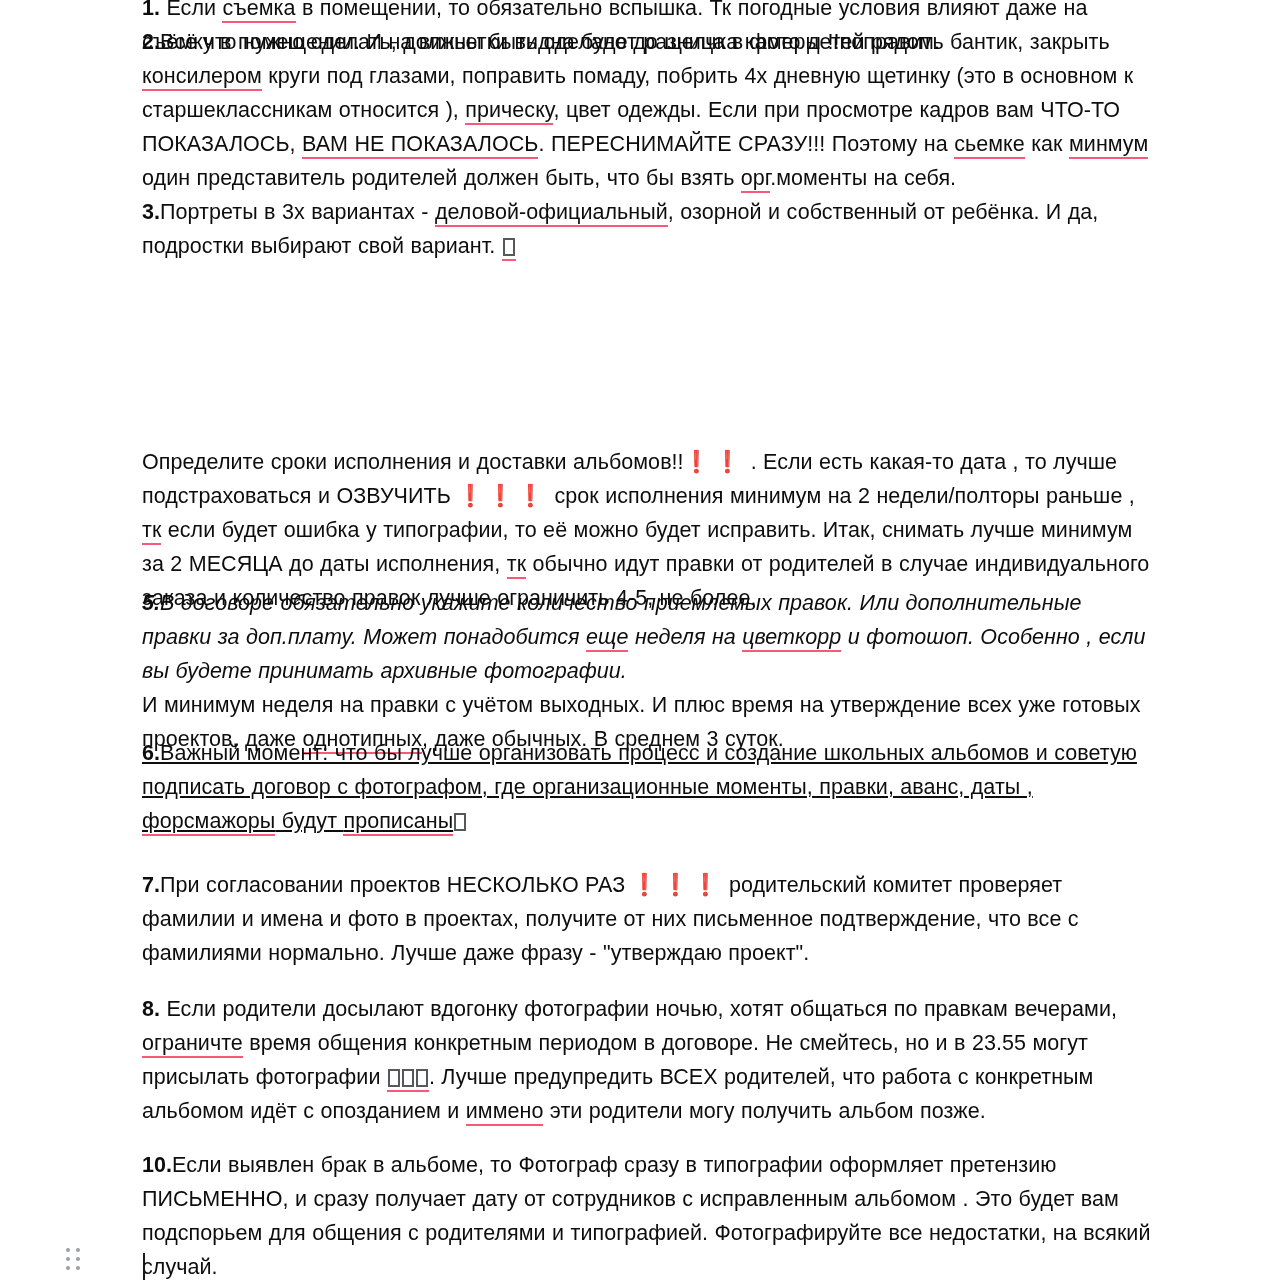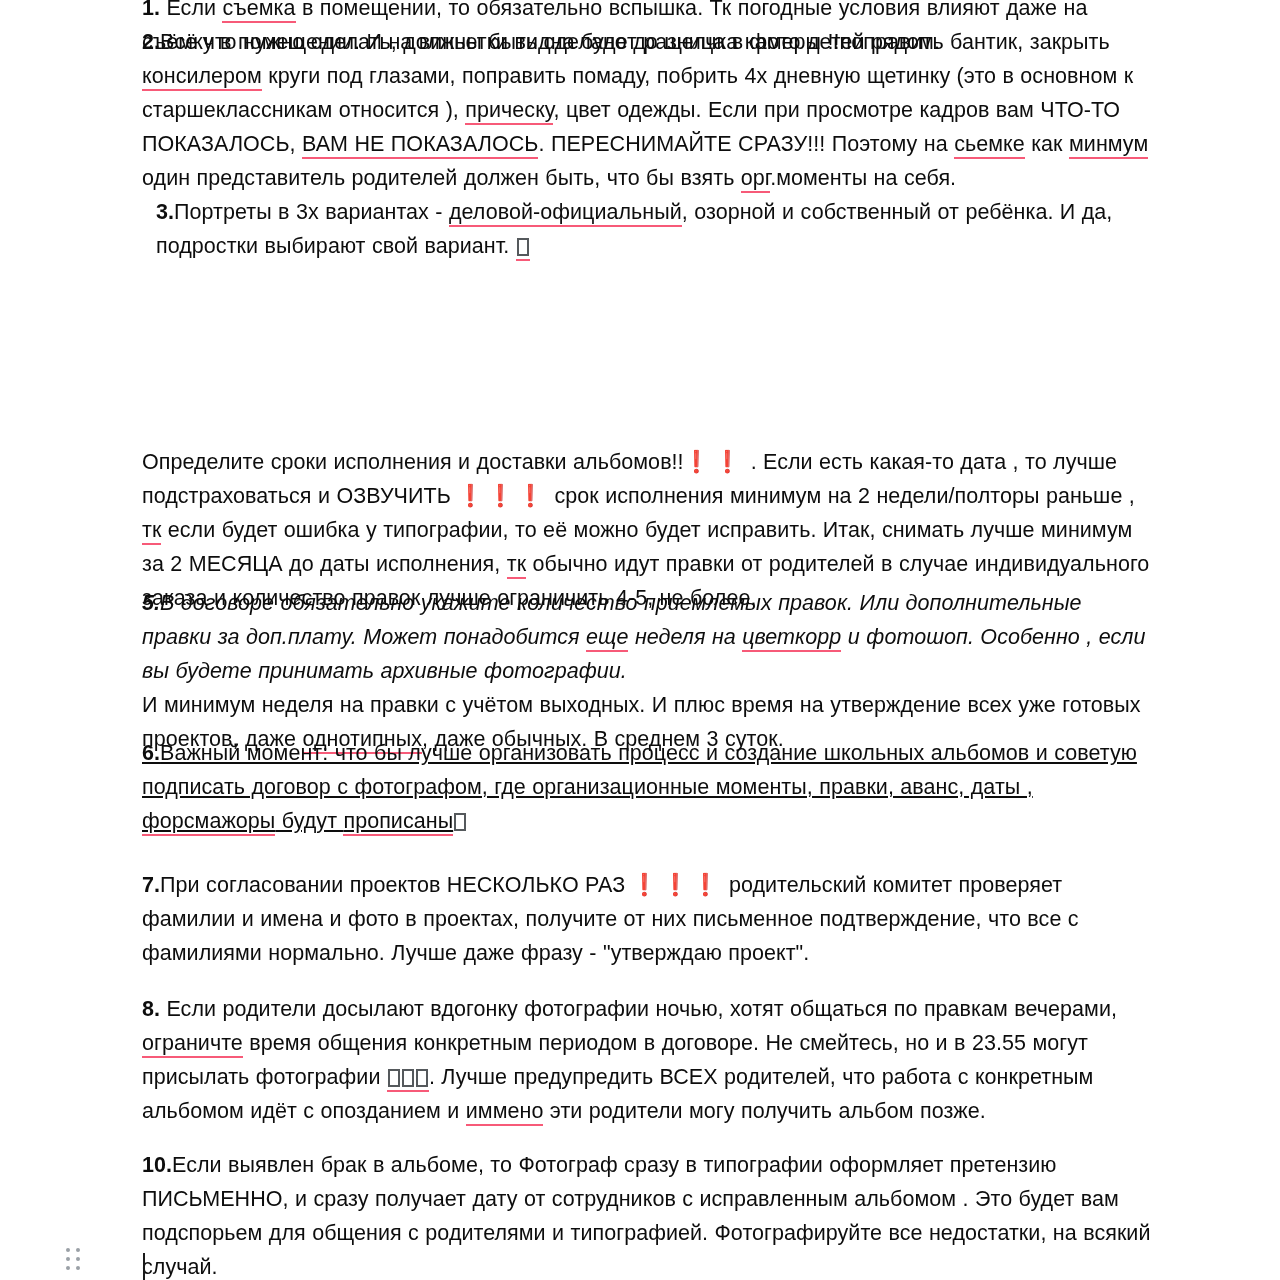--- a/index.html
+++ b/index.html
@@ -118,21 +118,21 @@
 <div id="doc">
 
   <div class="para" style="top:-9px;">
     <span class="num">1.</span><span>   Если </span><span class="sp">съемка</span><span> в помещении, то обязательно вспышка. Тк погодные условия влияют даже на съёмку в помещении. И на виньетки видна будет разница в фото детей рядом.</span>
   </div>
 
   <div class="para" style="top:25px;">
     <span class="num">2.</span><span>Всё что нужно сделать, должны быть сделано до щелчка камеры !!поправить бантик, закрыть </span><span class="sp">консилером</span><span> круги под глазами, поправить помаду, побрить 4х дневную щетинку (это в основном к старшеклассникам относится ), </span><span class="sp">прическу</span><span>, цвет одежды. Если при просмотре кадров вам ЧТО-ТО ПОКАЗАЛОСЬ, </span><span class="sp">ВАМ НЕ ПОКАЗАЛОСЬ</span><span>. ПЕРЕСНИМАЙТЕ СРАЗУ!!! Поэтому на </span><span class="sp">сьемке</span><span> как </span><span class="sp">минмум</span><span> один представитель родителей должен быть, что бы взять </span><span class="sp">орг</span><span>.моменты на себя.</span>
   </div>
 
-  <div class="para" style="top:195px;margin-left:14px;">
+  <div class="para" style="top:195px;">
     <span class="num">3.</span><span>Портреты в 3х вариантах - </span><span class="sp">деловой-официальный</span><span>, озорной и собственный от ребёнка. И да, подростки выбирают свой вариант. </span><span class="tofu-group"><span class="tofu"></span></span>
   </div>
 
 
 
   <div class="para" style="top:445px;">
     <span>Определите сроки исполнения и доставки альбомов!!</span><span class="bangs">❗❗</span><span> . Если есть какая-то дата , то лучше подстраховаться и ОЗВУЧИТЬ </span><span class="bangs">❗❗❗</span><span>  срок исполнения минимум на 2 недели/полторы раньше , </span><span class="sp">тк</span><span> если будет ошибка у типографии, то её можно будет исправить. Итак, снимать лучше минимум за 2 МЕСЯЦА до даты исполнения, </span><span class="sp">тк</span><span> обычно идут правки от родителей в случае индивидуального заказа и количество правок лучше ограничить 4-5, не более.</span>
   </div>
 
   <div class="para" style="top:586px;font-style:italic;">

